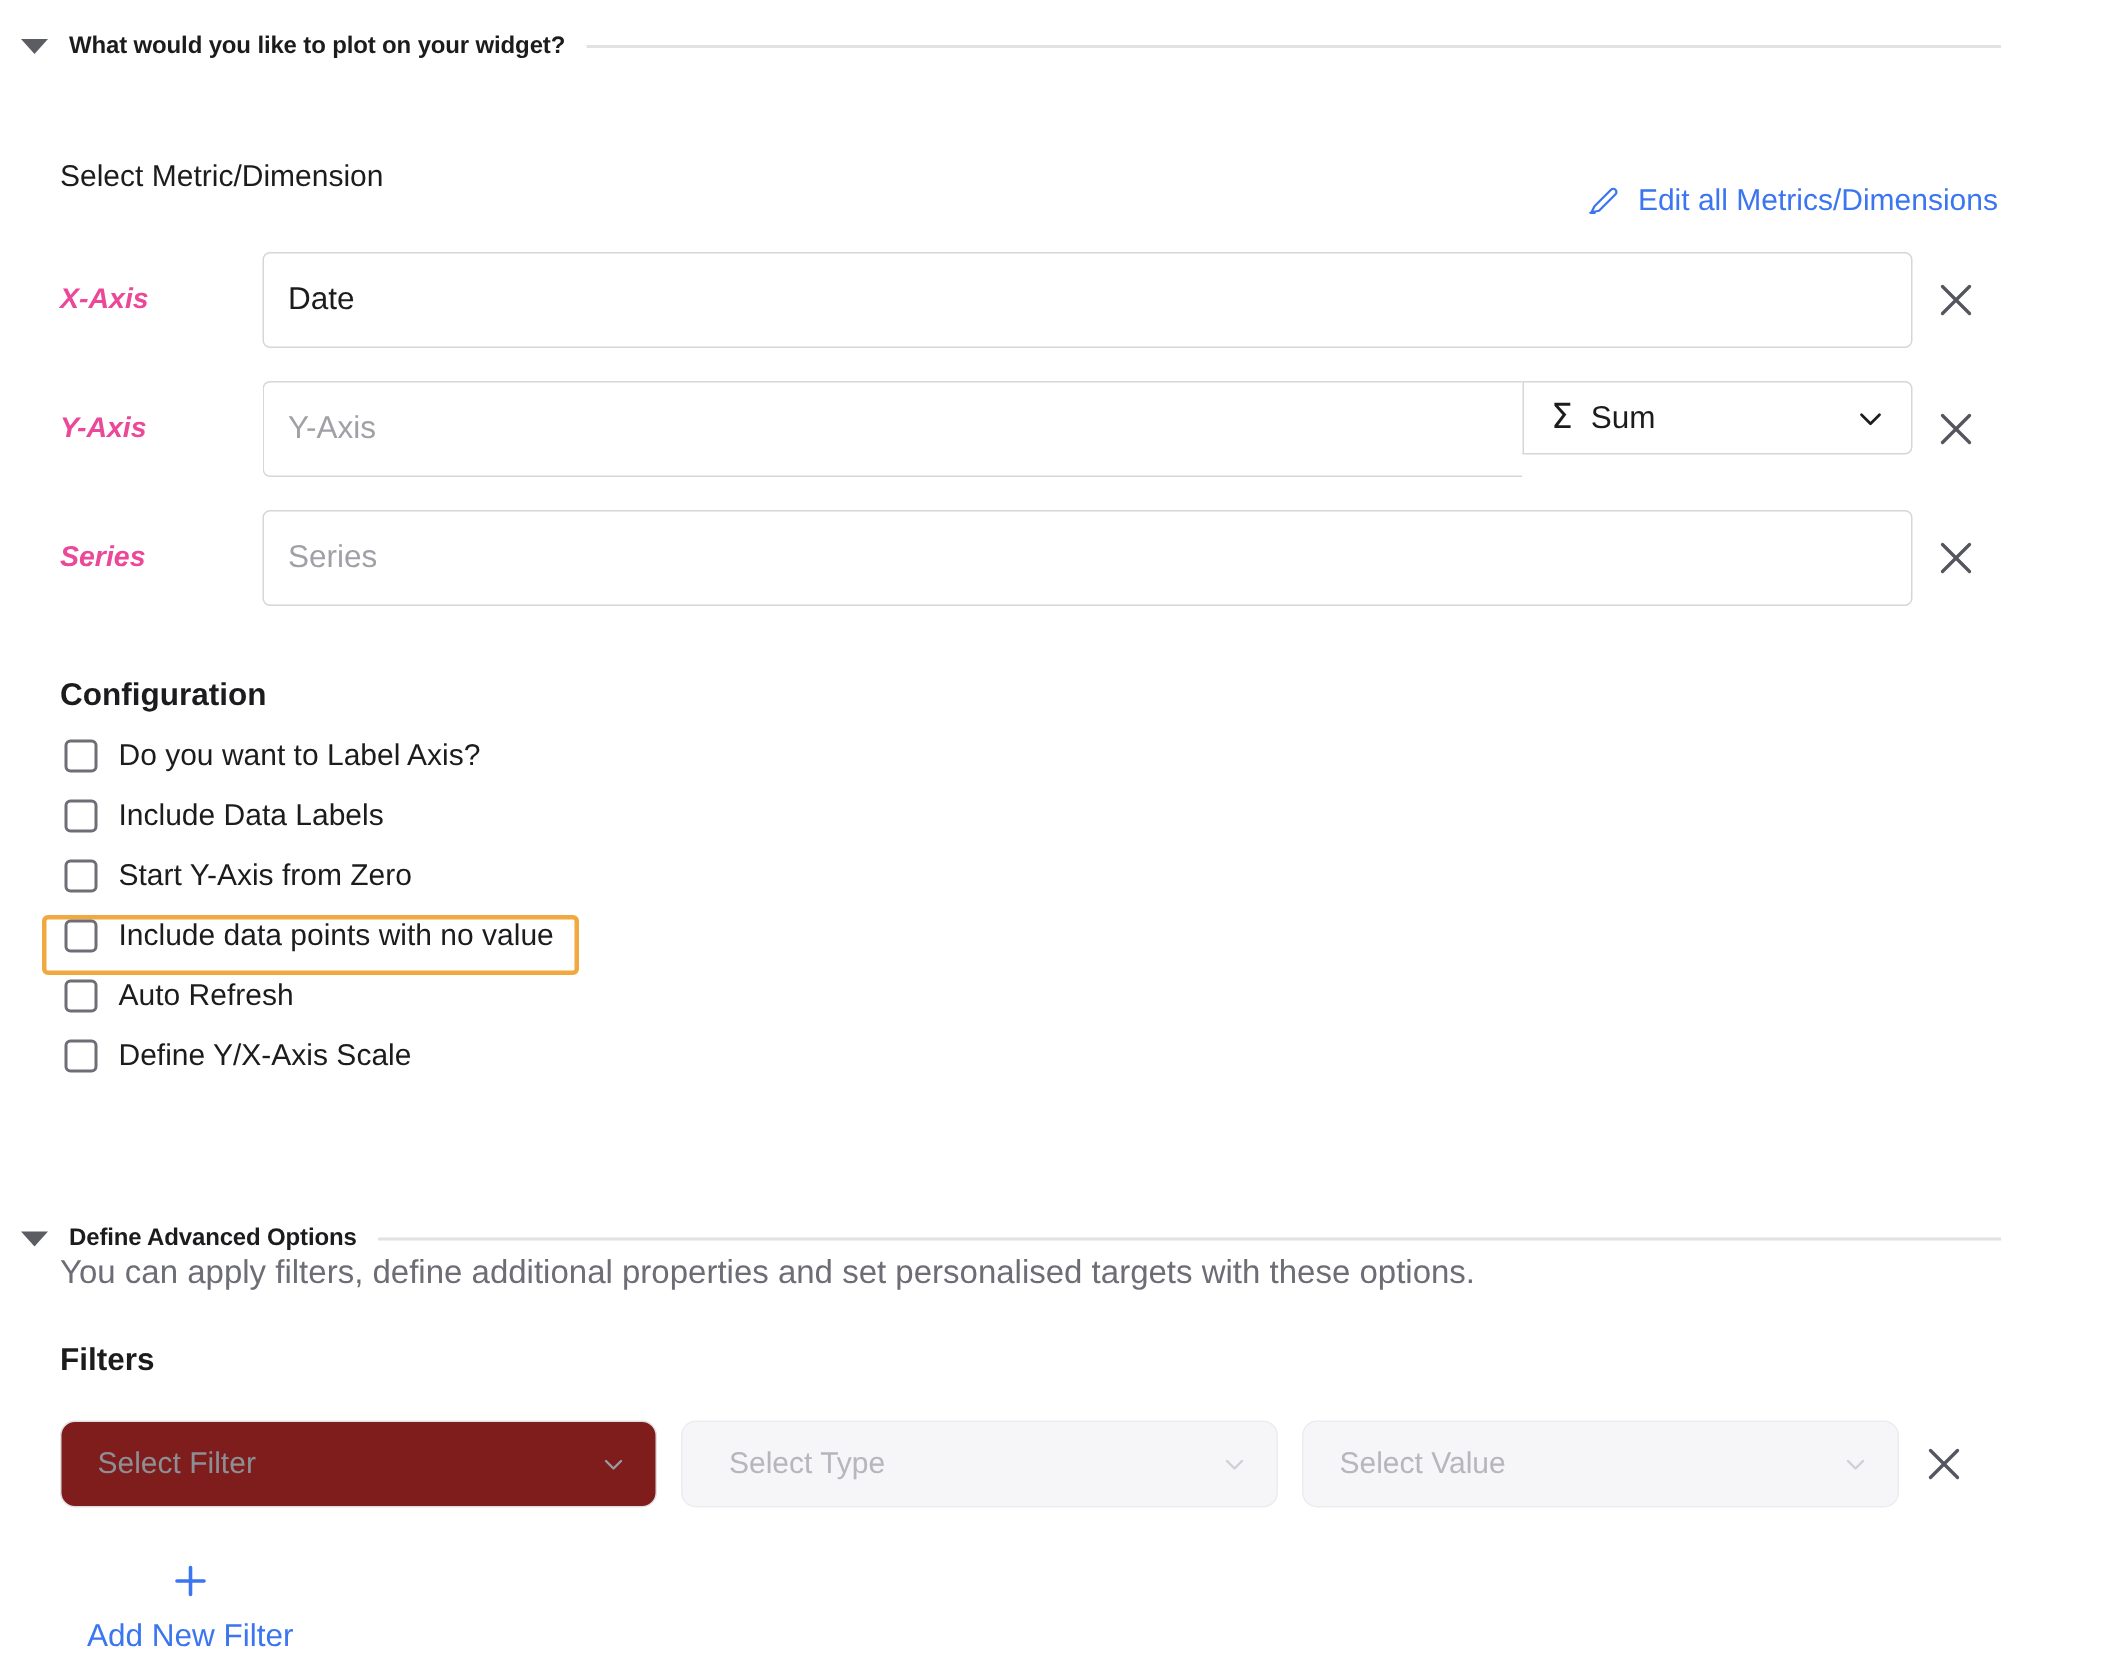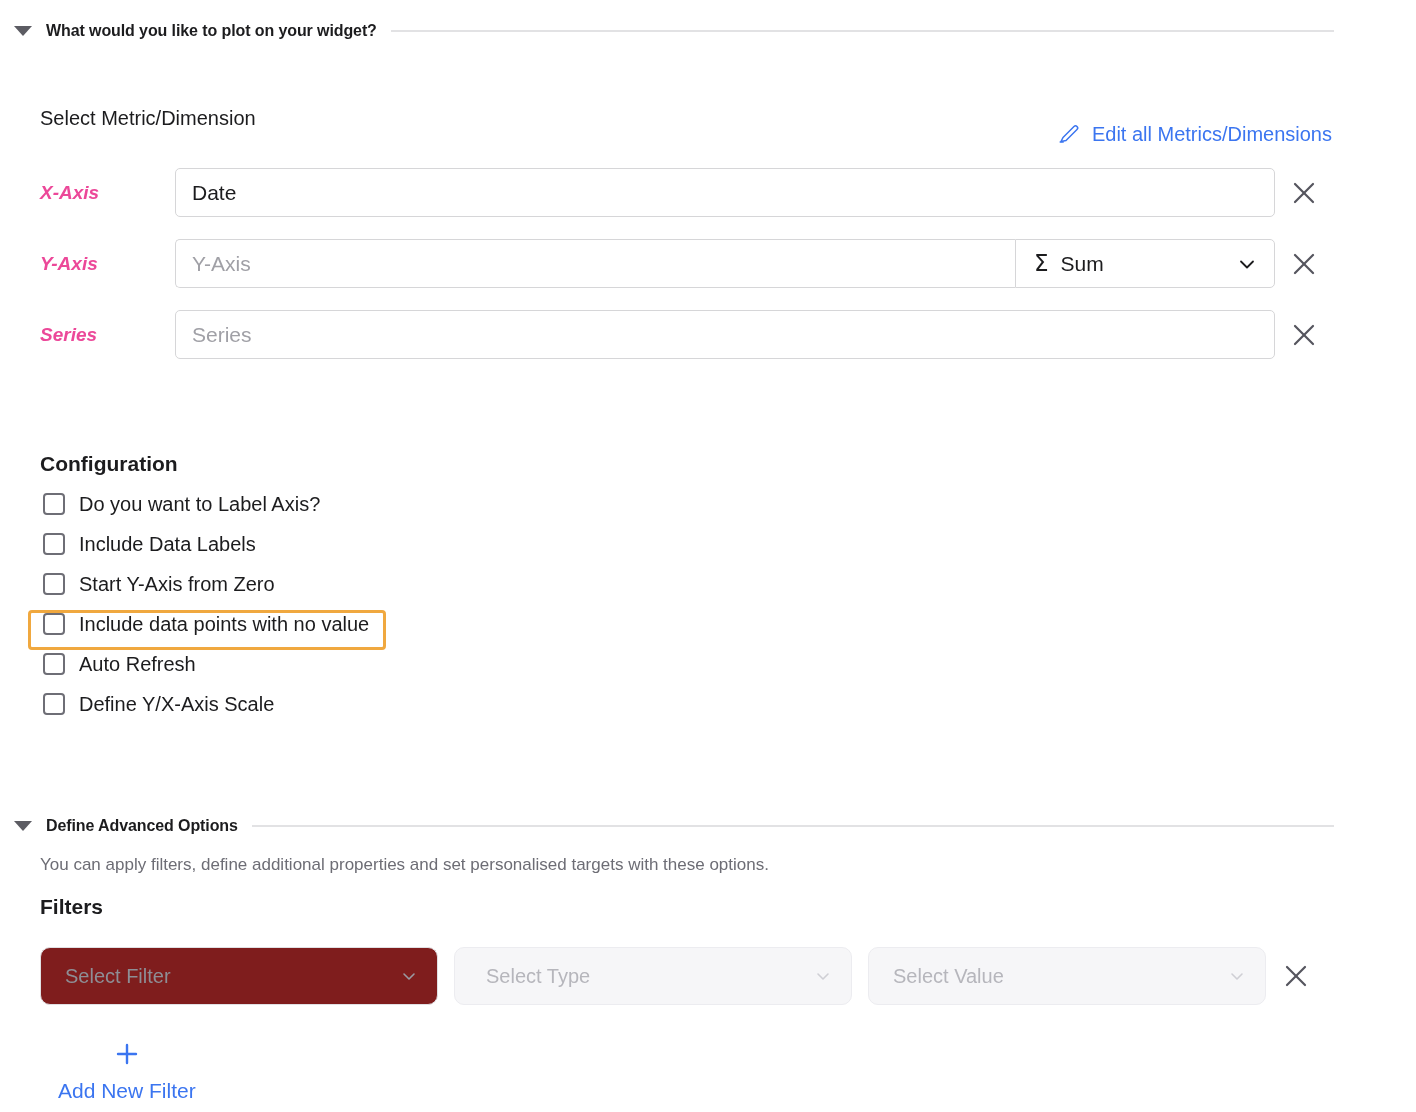--- a/index.html
+++ b/index.html
@@ -91,21 +91,21 @@
     color: #ec4899;
   }
   .input-wrap {
     display: flex;
     align-items: stretch;
     width: 1100px;
     flex: 0 0 1100px;
   }
   .text-input {
     flex: 1 1 auto;
-    height: 49px;
+    height: 64px;
     border: 1px solid #d6d6d8;
     border-radius: 5px;
     background: #ffffff;
     font-family: "Liberation Sans", sans-serif;
     font-size: 21px;
     color: #1c1c1e;
     padding: 0 16px;
     outline: none;
   }
   .text-input::placeholder { color: #a0a0a6; }
@@ -190,23 +190,23 @@
   }
 
   
   #advanced-section {
     position: absolute;
     left: 14px;
     top: 817px;
     width: 1320px;
   }
   .section-desc {
-    margin-top: 20px;
+    margin-top: 0;
     padding-left: 26px;
-    font-size: 17px;
+    font-size: 22px;
     color: #6d6d75;
   }
 
   
   #filters {
     position: absolute;
     left: 40px;
     top: 895px;
     width: 1300px;
   }

